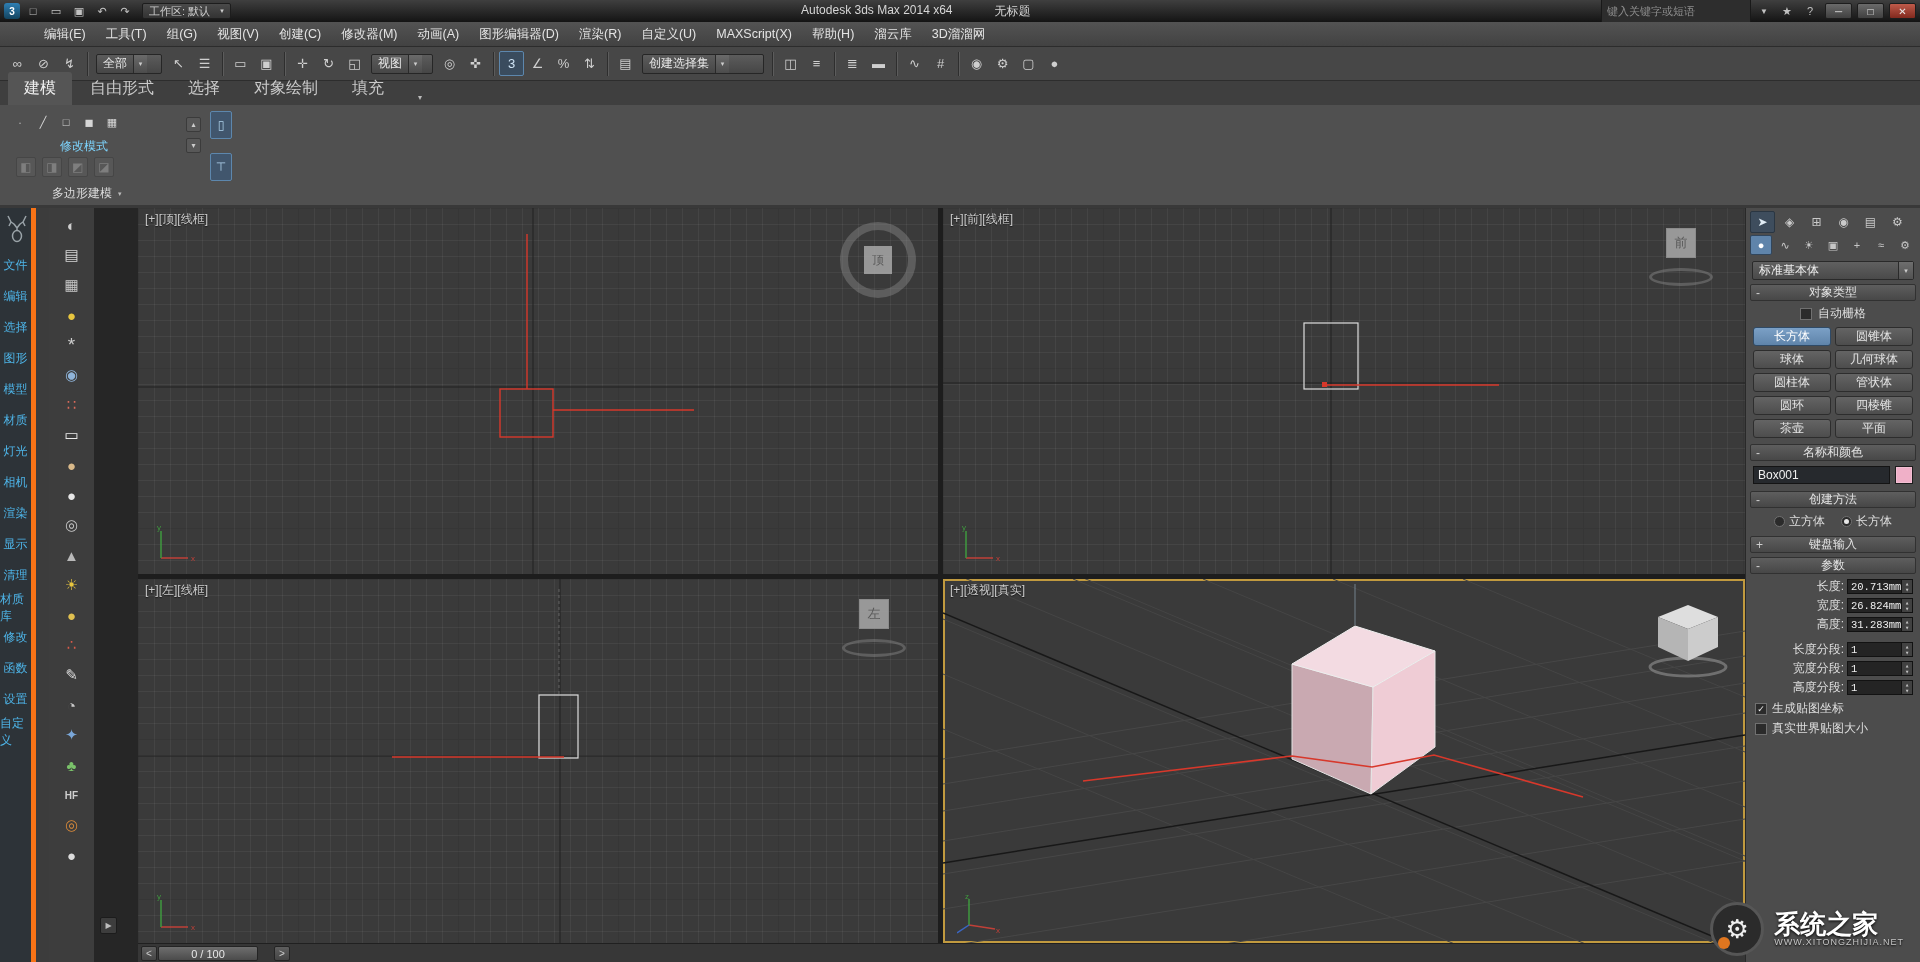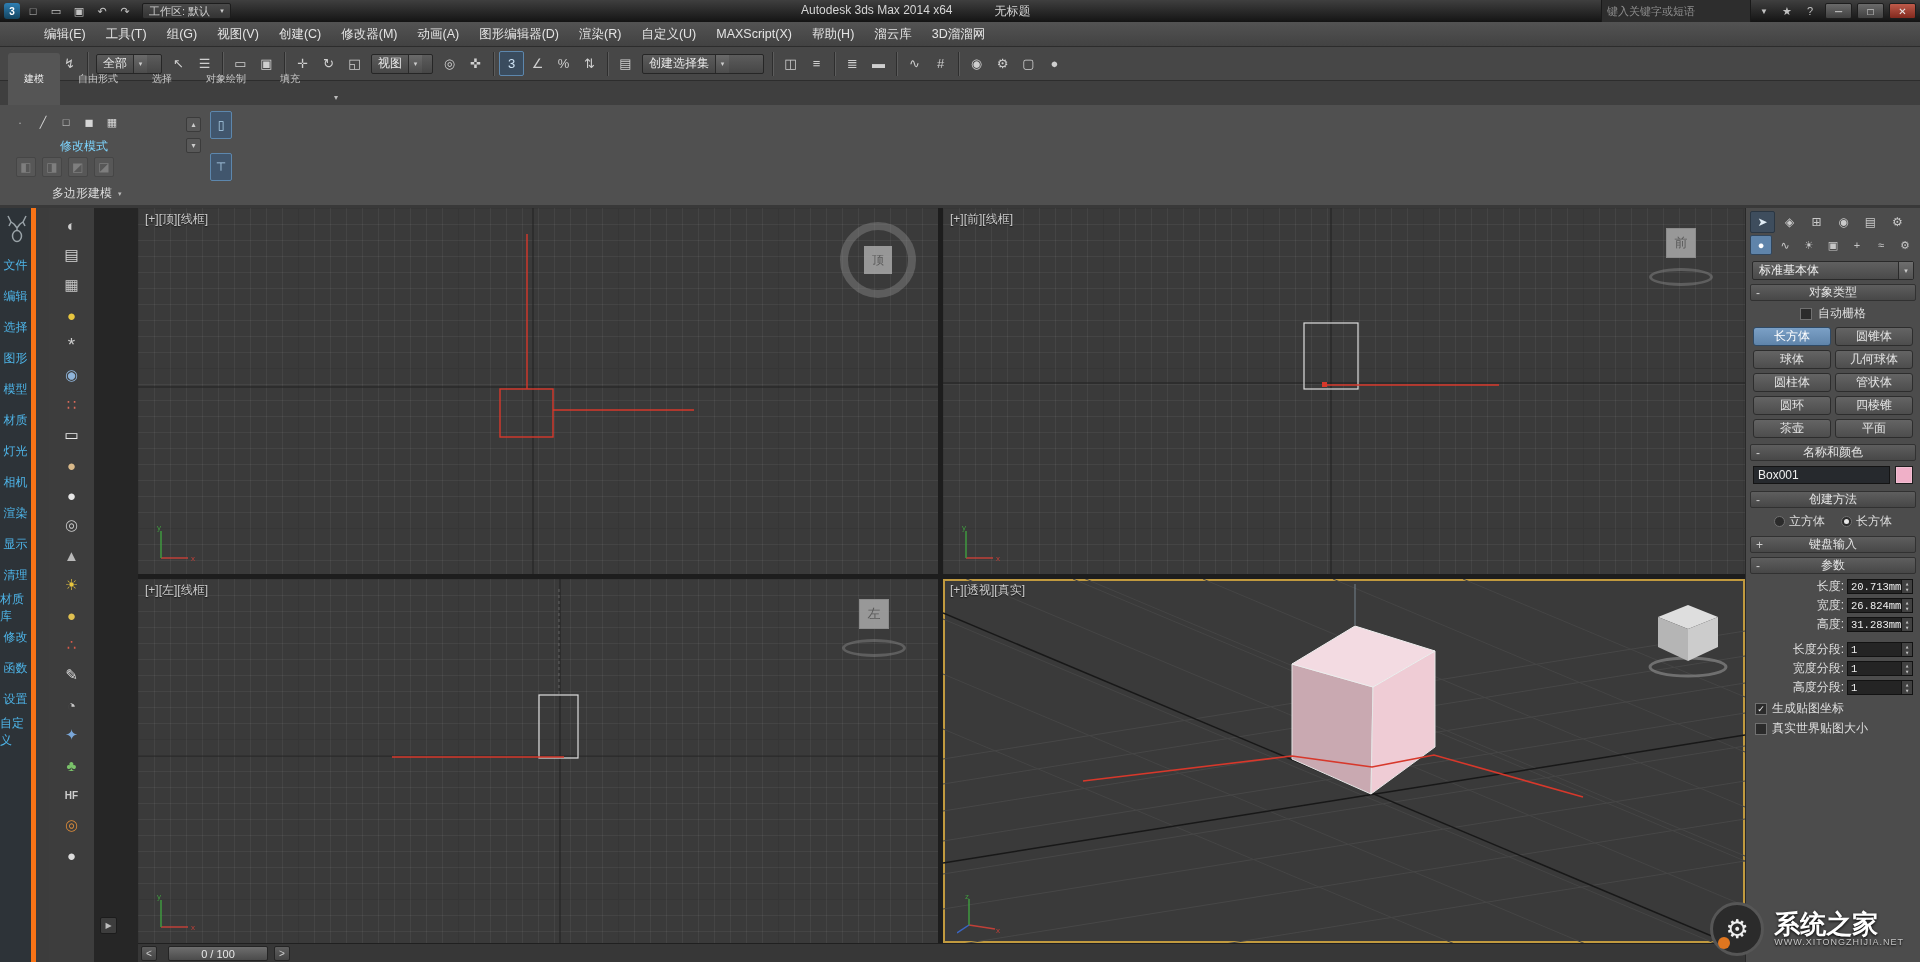--- a/index.html
+++ b/index.html
@@ -37,21 +37,21 @@
   .tsep{width:1px;height:24px;background:#2e2e2e;box-shadow:1px 0 0 #5c5c5c;margin:0 4px;}
   .tcombo{height:20px;background:linear-gradient(#5c5c5c,#464646);border:1px solid #262626;border-radius:2px;
     display:flex;align-items:center;margin:0 3px;}
   .tcombo .txt{padding:14px 6px;font-size:12px;color:#e8e8e8;white-space:nowrap;}
   .tcombo .arr{width:14px;align-self:stretch;border-left:1px solid #2a2a2a;display:grid;place-items:center;font-size:7px;color:#ccc;
     background:linear-gradient(#6a6a6a,#4c4c4c);}
 
   
   .ribbon-tabs{position:absolute;left:0;top:81px;width:1920px;height:24px;background:#3f3f3f;
     display:flex;align-items:flex-end;padding-left:8px;gap:2px;}
-  .rtab{padding:19px 16px;color:#c9c9c9;font-size:10px;border-radius:3px 3px 0 0;}
+  .rtab{padding:6px 16px;color:#c9c9c9;font-size:16px;border-radius:3px 3px 0 0;}
   .rtab.active{background:#555;color:#efefef;}
   .rtab-collapse{margin-left:8px;padding:3px 8px;color:#bbb;font-size:8px;}
   .ribbon-body{position:absolute;left:0;top:105px;width:1920px;height:103px;background:#505050;
     border-bottom:3px solid #393939;}
   .rb-icons-row{position:absolute;left:12px;top:9px;display:flex;gap:7px;}
   .rb-mini{width:16px;height:16px;display:grid;place-items:center;color:#d6d6d6;font-size:11px;}
   .rb-label{position:absolute;left:24px;top:33px;width:120px;text-align:center;color:#7dd3fc;font-size:12px;}
   .rb-row2{position:absolute;left:16px;top:52px;display:flex;gap:6px;}
   .rb-dis{width:20px;height:20px;display:grid;place-items:center;color:#7e7e7e;font-size:12px;background:#575757;border:1px solid #464646;border-radius:2px;}
   .rb-foot{position:absolute;left:52px;top:80px;display:flex;gap:6px;align-items:center;color:#dcdcdc;font-size:12px;}
@@ -130,21 +130,21 @@
   .pval{flex:1;font-size:10.5px;color:#efefef;padding:1px 0 0 3px;white-space:nowrap;overflow:hidden;}
   .spin{width:11px;background:#414141;border-left:1px solid #121212;display:flex;flex-direction:column;align-items:center;justify-content:center;}
   .spin i{font-style:normal;font-size:7px;line-height:6px;color:#c2c2c2;}
   .chrow{display:flex;align-items:center;gap:5px;padding:3px 9px 0;color:#dedede;}
   .pgap{height:6px;}
 
   
   .timebar{position:absolute;left:138px;top:943px;width:1607px;height:19px;background:#373737;border-top:1px solid #202020;}
   .tb-btn{position:absolute;top:2px;width:16px;height:15px;display:grid;place-items:center;background:linear-gradient(#5e5e5e,#454545);
     border:1px solid #242424;border-radius:2px;color:#ccc;font-size:10px;}
-  .tb-handle{position:absolute;left:30px;top:2px;width:100px;height:15px;background:linear-gradient(#6e6e6e,#4b4b4b);
+  .tb-handle{position:absolute;left:20px;top:2px;width:100px;height:15px;background:linear-gradient(#6e6e6e,#4b4b4b);
     border:1px solid #242424;border-radius:2px;display:grid;place-items:center;color:#e8e8e8;font-size:11px;}
 
   
   .watermark{position:absolute;right:16px;bottom:6px;display:flex;align-items:center;gap:10px;z-index:60;}
   .wm-logo{width:54px;height:54px;border-radius:50%;background:#2b2b2b;border:3px solid #565656;position:relative;display:grid;place-items:center;color:#efefef;font-size:26px;}
   .wm-logo::after{content:"";position:absolute;left:5px;bottom:4px;width:12px;height:12px;border-radius:50%;background:#e0761f;}
   .wm-name{font-size:26px;font-weight:bold;color:#fff;text-shadow:0 1px 3px #000;line-height:26px;}
   .wm-site{font-size:9px;color:#c6c6c6;letter-spacing:1px;text-shadow:0 1px 2px #000;}
 </style>
 </head>

